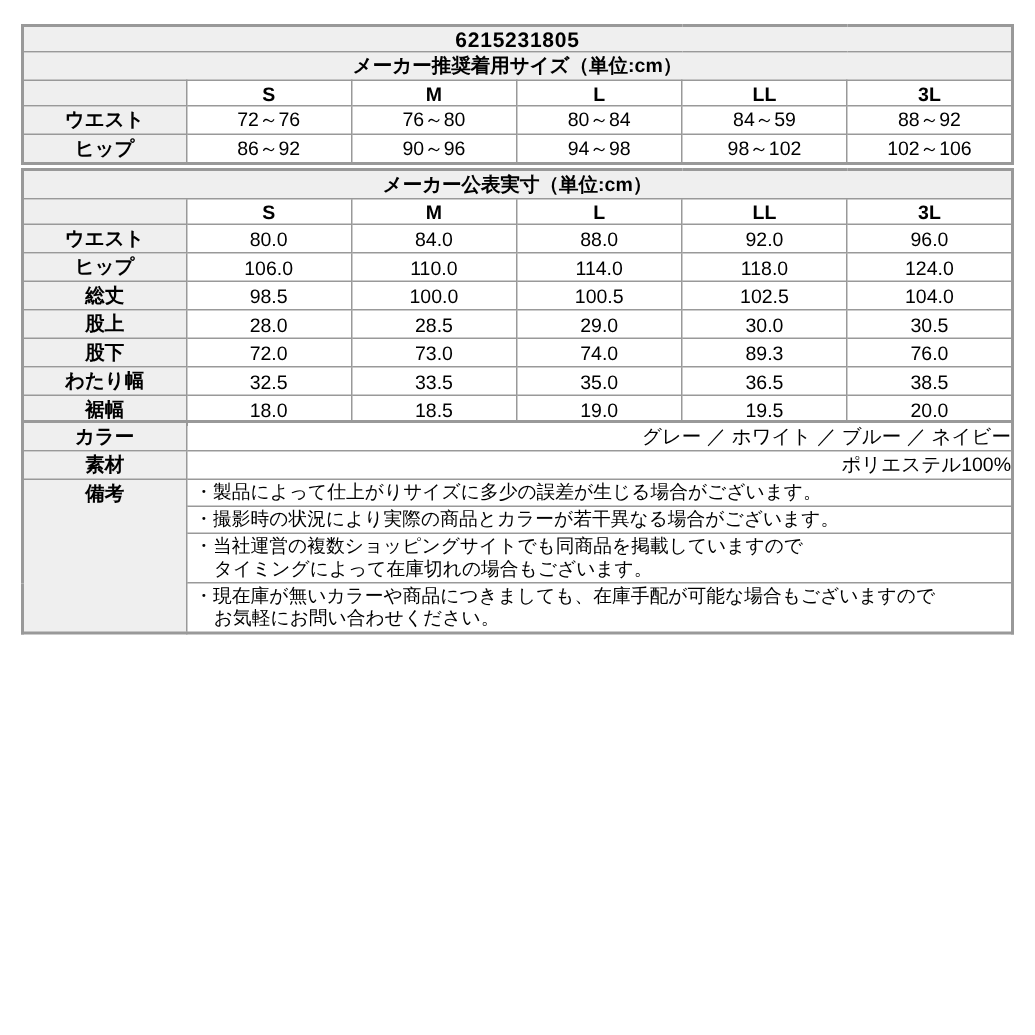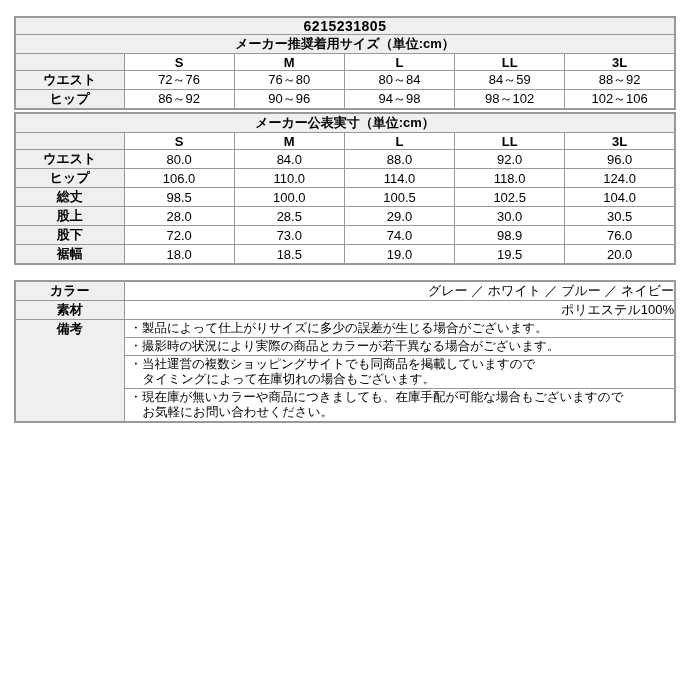--- a/index.html
+++ b/index.html
@@ -145,22 +145,30 @@
         <td class="cell">28.5</td>
         <td class="cell">29.0</td>
         <td class="cell">30.0</td>
         <td class="cell">30.5</td>
       </tr>
       <tr class="r">
         <td class="label">股下</td>
         <td class="cell">72.0</td>
         <td class="cell">73.0</td>
         <td class="cell">74.0</td>
-        <td class="cell">98.9</td>
+        <td class="cell">89.3</td>
         <td class="cell">76.0</td>
+      </tr>
+      <tr class="r">
+        <td class="label">わたり幅</td>
+        <td class="cell">32.5</td>
+        <td class="cell">33.5</td>
+        <td class="cell">35.0</td>
+        <td class="cell">36.5</td>
+        <td class="cell">38.5</td>
       </tr>
       <tr class="r">
         <td class="label">裾幅</td>
         <td class="cell">18.0</td>
         <td class="cell">18.5</td>
         <td class="cell">19.0</td>
         <td class="cell">19.5</td>
         <td class="cell">20.0</td>
       </tr>
     </tbody>

